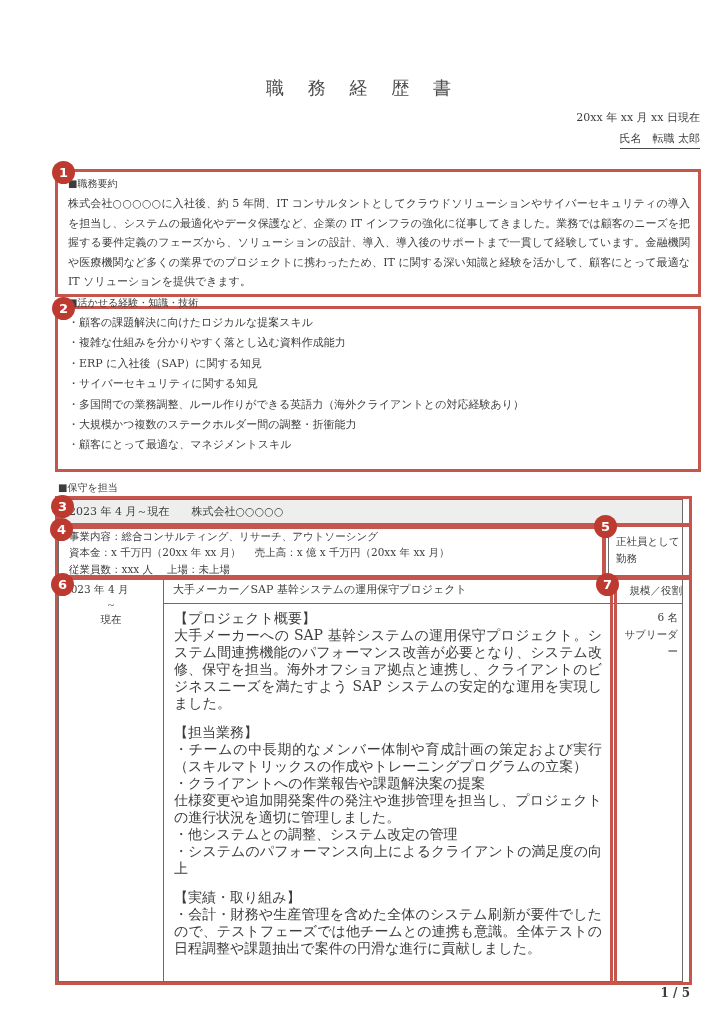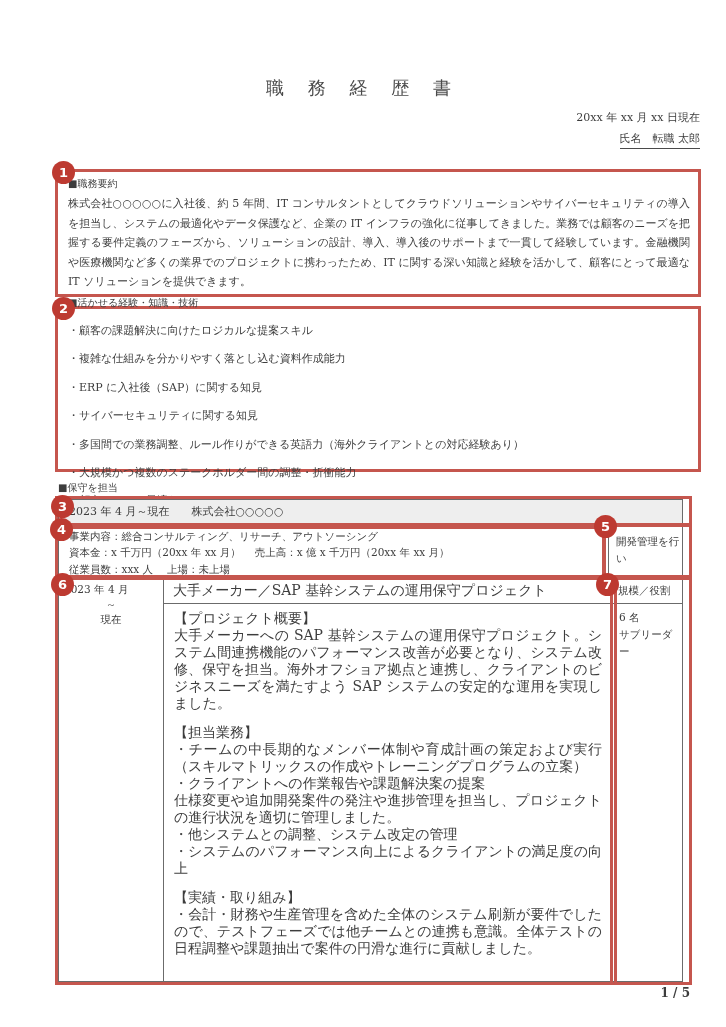--- a/index.html
+++ b/index.html
@@ -16,39 +16,39 @@
   
   .redbox{border:3px solid #c5564e;background:transparent;pointer-events:none;box-sizing:border-box;}
   .badge{
     width:23px;height:23px;border-radius:50%;background:#bd3a31;color:#fff;
     font-family:"DejaVu Sans","Liberation Sans",sans-serif;font-weight:bold;font-size:13px;
     display:flex;align-items:center;justify-content:center;z-index:30;
   }
   
   .sec-head{font-size:10px;color:#3d3d3d;}
   .sec1-body{font-size:11px;line-height:19.5px;text-align:justify;}
-  .skill-line{font-size:11px;line-height:20.4px;margin-top:8px;}
+  .skill-line{font-size:11px;line-height:20.4px;}
   
   .jobtable{left:58px;top:499px;width:625px;height:483px;border:1px solid #6b6b6b;box-sizing:border-box;background:#fff;}
   .rowA{height:25px;background:#eeeeee;border-bottom:1px solid #6b6b6b;box-sizing:border-box;
         font-size:11px;line-height:24px;padding-left:10px;}
   .rowB{height:52px;border-bottom:1px solid #1d4ed8;box-sizing:border-box;display:flex;}
   .rowB-main{width:550px;border-right:1px solid #6b6b6b;box-sizing:border-box;padding:3px 10px 0 10px;}
   .rowB-main div{font-size:10.5px;line-height:16.4px;white-space:nowrap;}
   .rowB-side{flex:1;padding:8px 0 0 7px;font-size:10.5px;line-height:17px;}
   .rowC{display:flex;height:404px;}
   .colDate{width:105px;border-right:1px solid #6b6b6b;box-sizing:border-box;font-size:10.5px;line-height:15px;padding-top:5px;}
   .colDate .d1{padding-left:5px;}
   .colDate .d2,.colDate .d3{text-align:center;}
   .colMain{width:449px;border-right:1px solid #6b6b6b;box-sizing:border-box;}
-  .colMain .ptitle{height:27px;border-bottom:1px solid #6b6b6b;box-sizing:border-box;font-size:14px;line-height:26px;padding-left:9px;white-space:nowrap;}
+  .colMain .ptitle{height:27px;border-bottom:1px solid #6b6b6b;box-sizing:border-box;font-size:11px;line-height:26px;padding-left:9px;white-space:nowrap;}
   .colMain .pbody{padding:6px 10px 0 10px;font-size:14px;}
   .pbody .sect{margin-bottom:12px;}
   .pbody .sect div{line-height:17px;text-align:justify;}
-  .colSide{flex:1;}
+  .colSide{flex:1;text-align:right;}
   .colSide .shead{height:27px;border-bottom:1px solid #6b6b6b;box-sizing:border-box;font-size:10.5px;line-height:26px;padding-left:5px;white-space:nowrap;}
   .colSide .sbody{padding:5px 4px 0 6px;font-size:10.5px;line-height:17px;}
   
   .pagenum{right:36px;top:986px;font-size:12px;font-weight:bold;}
 </style>
 </head>
 <body>
 
 <div class="page">
 
@@ -79,21 +79,21 @@
   <div class="abs jobtable">
 
     <div class="rowA">2023 年 4 月～現在　　株式会社○○○○○</div>
 
     <div class="rowB">
       <div class="rowB-main">
         <div>事業内容：総合コンサルティング、リサーチ、アウトソーシング</div>
         <div>資本金：x 千万円（20xx 年 xx 月）　 売上高：x 億 x 千万円（20xx 年 xx 月）</div>
         <div>従業員数：xxx 人　 上場：未上場</div>
       </div>
-      <div class="rowB-side">開発管理を行い</div>
+      <div class="rowB-side">正社員として勤務</div>
     </div>
 
     <div class="rowC">
       <div class="colDate">
         <div class="d1">2023 年 4 月</div>
         <div class="d2">～</div>
         <div class="d3">現在</div>
       </div>
       <div class="colMain">
         <div class="ptitle">大手メーカー／SAP 基幹システムの運用保守プロジェクト</div>

